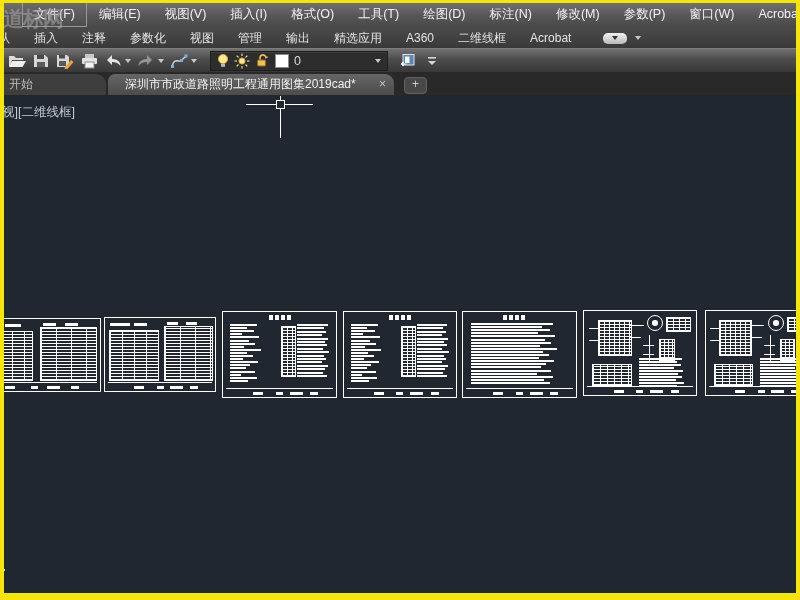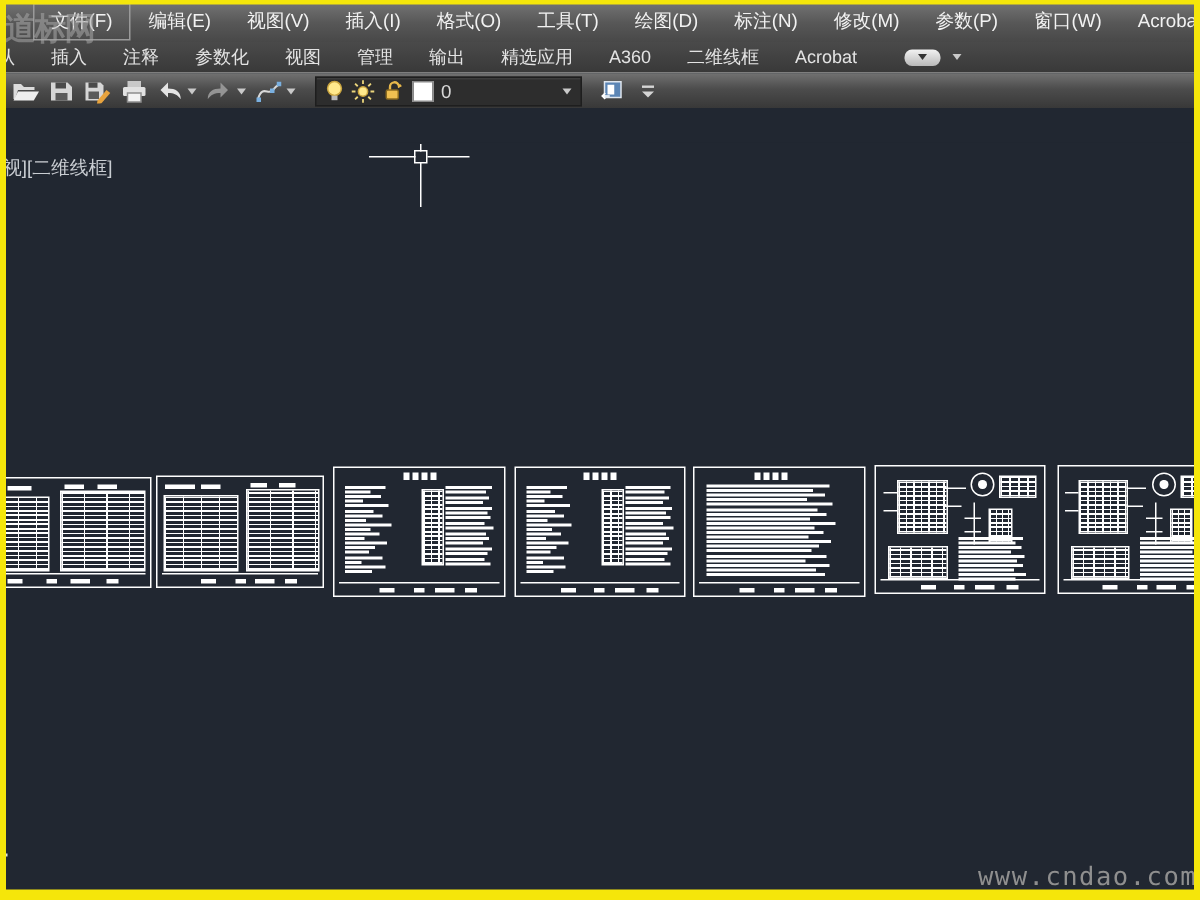--- a/index.html
+++ b/index.html
@@ -198,20 +198,28 @@
       </svg>
     </div>
     <div class="ticon">
       <svg width="12" height="12">
         <rect x="2" y="2" width="8" height="1.6" fill="#d5d5d5"></rect>
         <path d="M2 6 h8 l-4 4 Z" fill="#d5d5d5"></path>
       </svg>
     </div>
   </div>
 
+  <div class="filetabs">
+    <div class="tab-start">开始</div>
+    <div class="tab-active">
+      <span class="tab-title">深圳市市政道路照明工程通用图集2019cad*</span>
+      <span class="tab-close">×</span>
+    </div>
+    <div class="newtab">+</div>
+  </div>
 
   <div class="canvas">
     <span class="vplabel">[俯视][二维线框]</span>
 
     <div>
       <div class="xline" style="left:246px;top:9px;width:31px;height:1px;"></div>
       <div class="xline" style="left:285px;top:9px;width:28px;height:1px;"></div>
       <div class="xline" style="left:280px;top:1px;width:1px;height:5px;"></div>
       <div class="xline" style="left:280px;top:13px;width:1px;height:30px;"></div>
       <div class="xbox"></div>
@@ -428,19 +436,18 @@
           <div style="position: absolute; left: 3px; top: 75px; width: 104px; height: 1px; background: rgb(255, 255, 255);"></div>
           <div style="position: absolute; left: 29px; top: 79px; width: 10px; height: 3px; background: rgb(255, 255, 255);"></div>
           <div style="position: absolute; left: 52px; top: 79px; width: 7px; height: 3px; background: rgb(255, 255, 255);"></div>
           <div style="position: absolute; left: 65px; top: 79px; width: 13px; height: 3px; background: rgb(255, 255, 255);"></div>
           <div style="position: absolute; left: 85px; top: 79px; width: 8px; height: 3px; background: rgb(255, 255, 255);"></div>
         </div>
       </div>
   </div>
 
   <span class="wm-tl">道标网</span>
-  <span class="wm-br">www.cndao.com</span>
 
   <div class="fr t"></div>
   <div class="fr l"></div>
   <div class="fr r"></div>
   <div class="fr b"></div>
 </div>
 
 </body></html>

